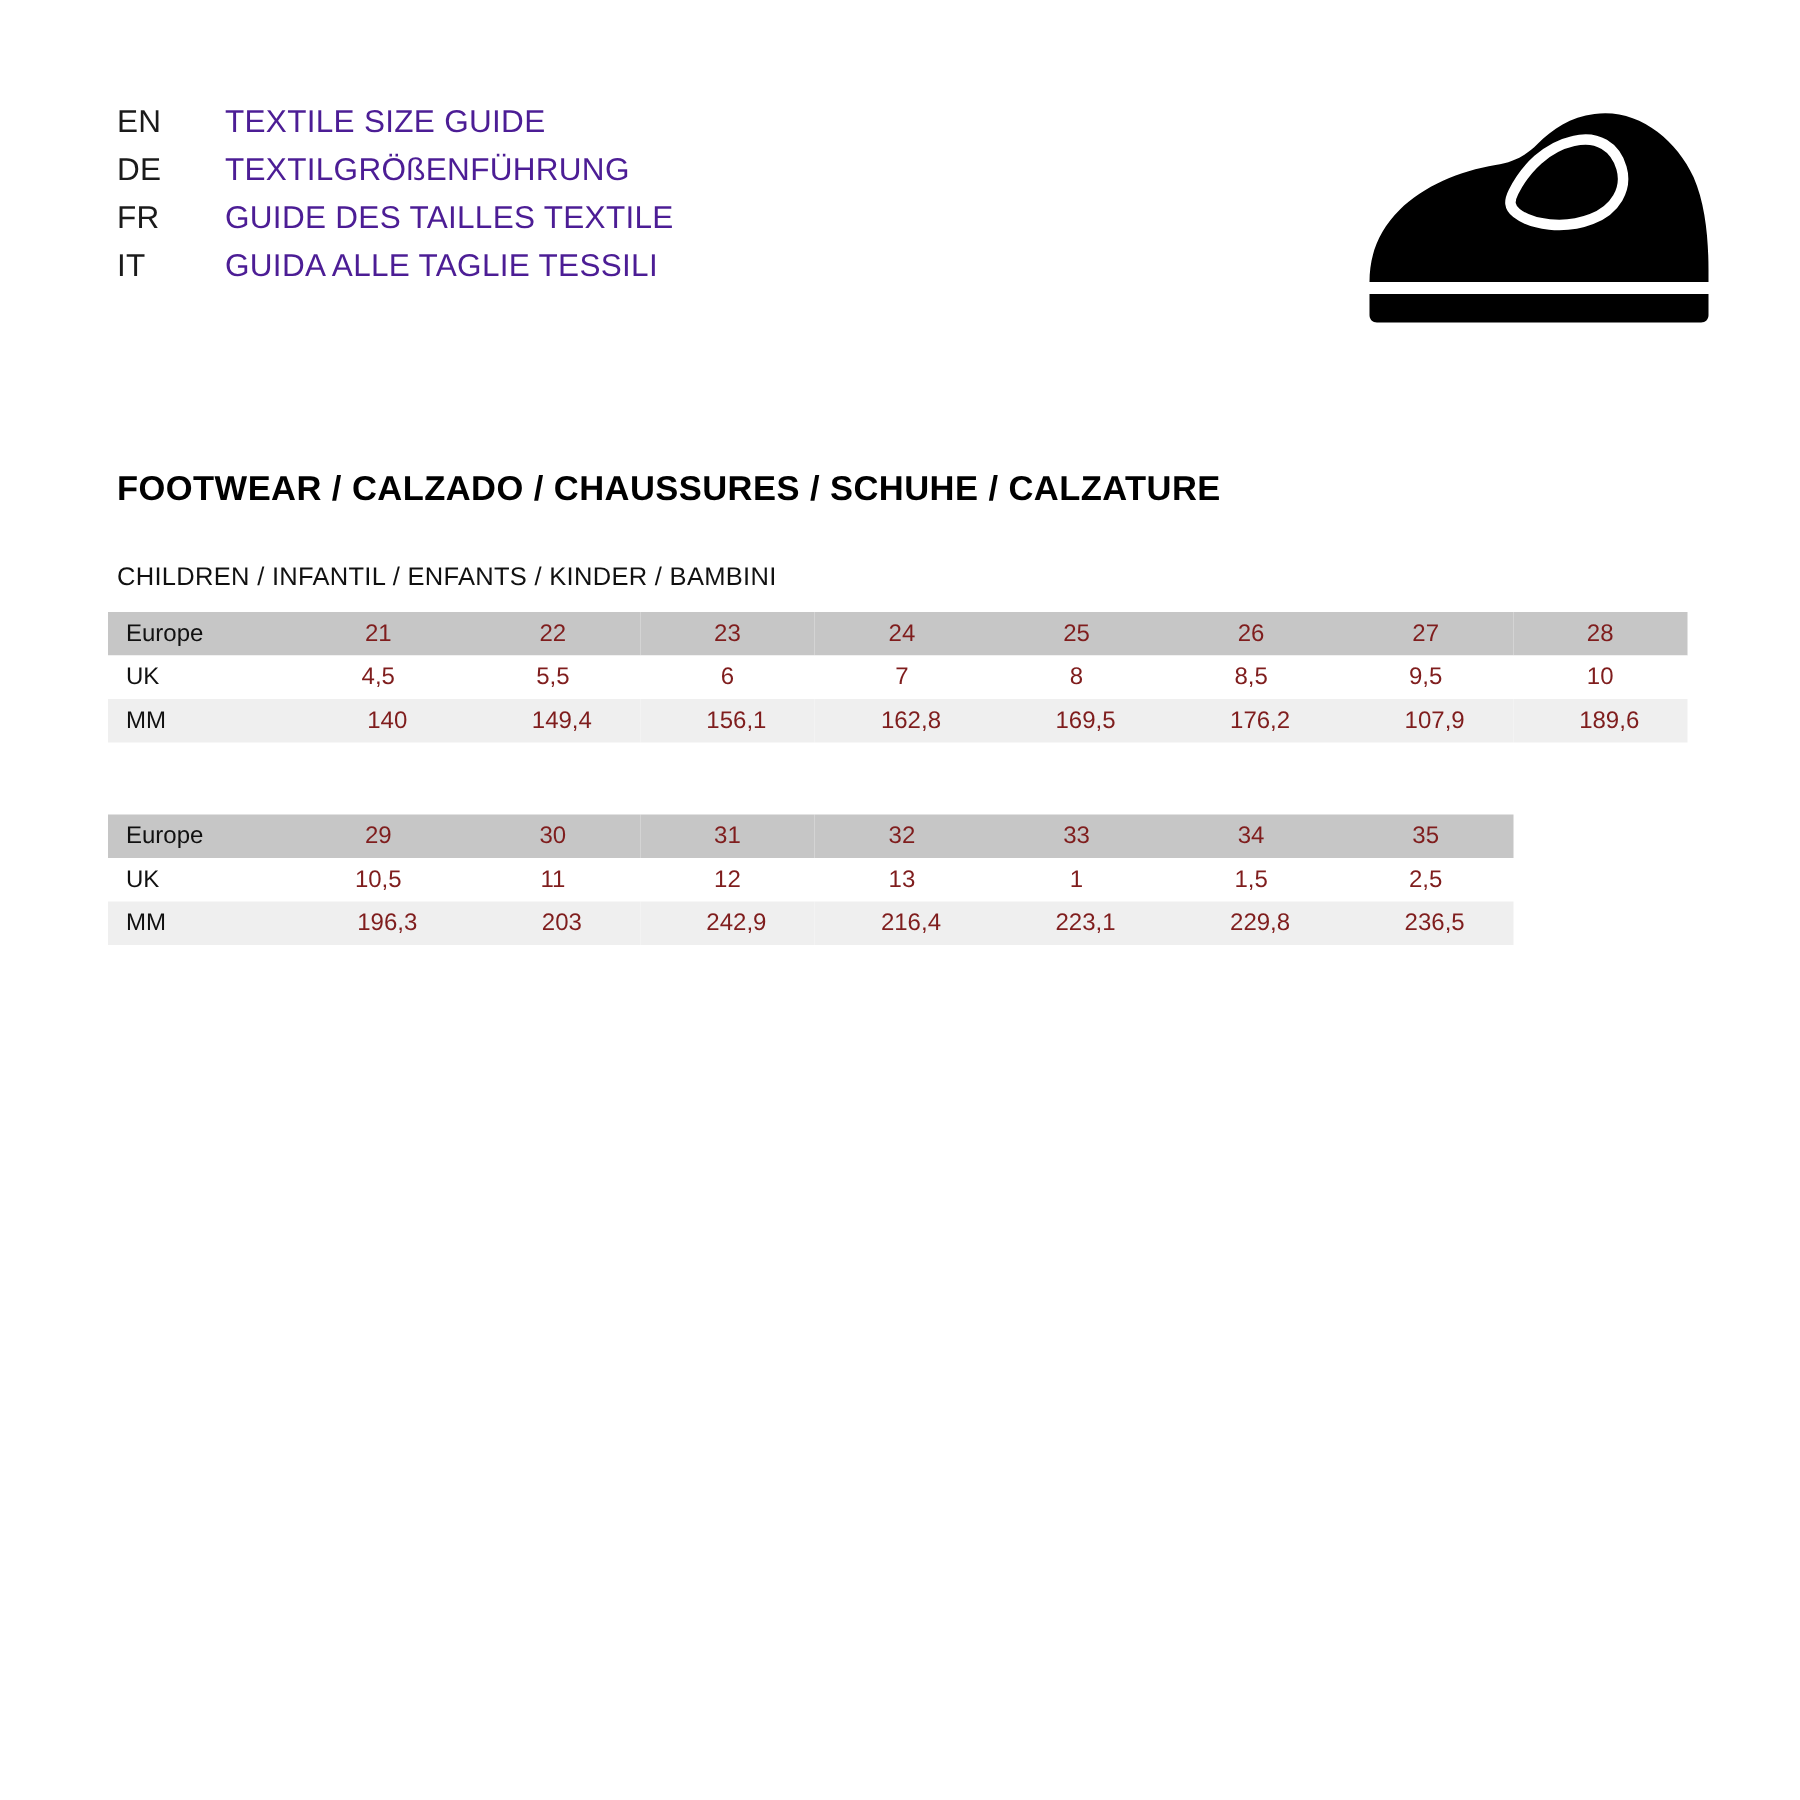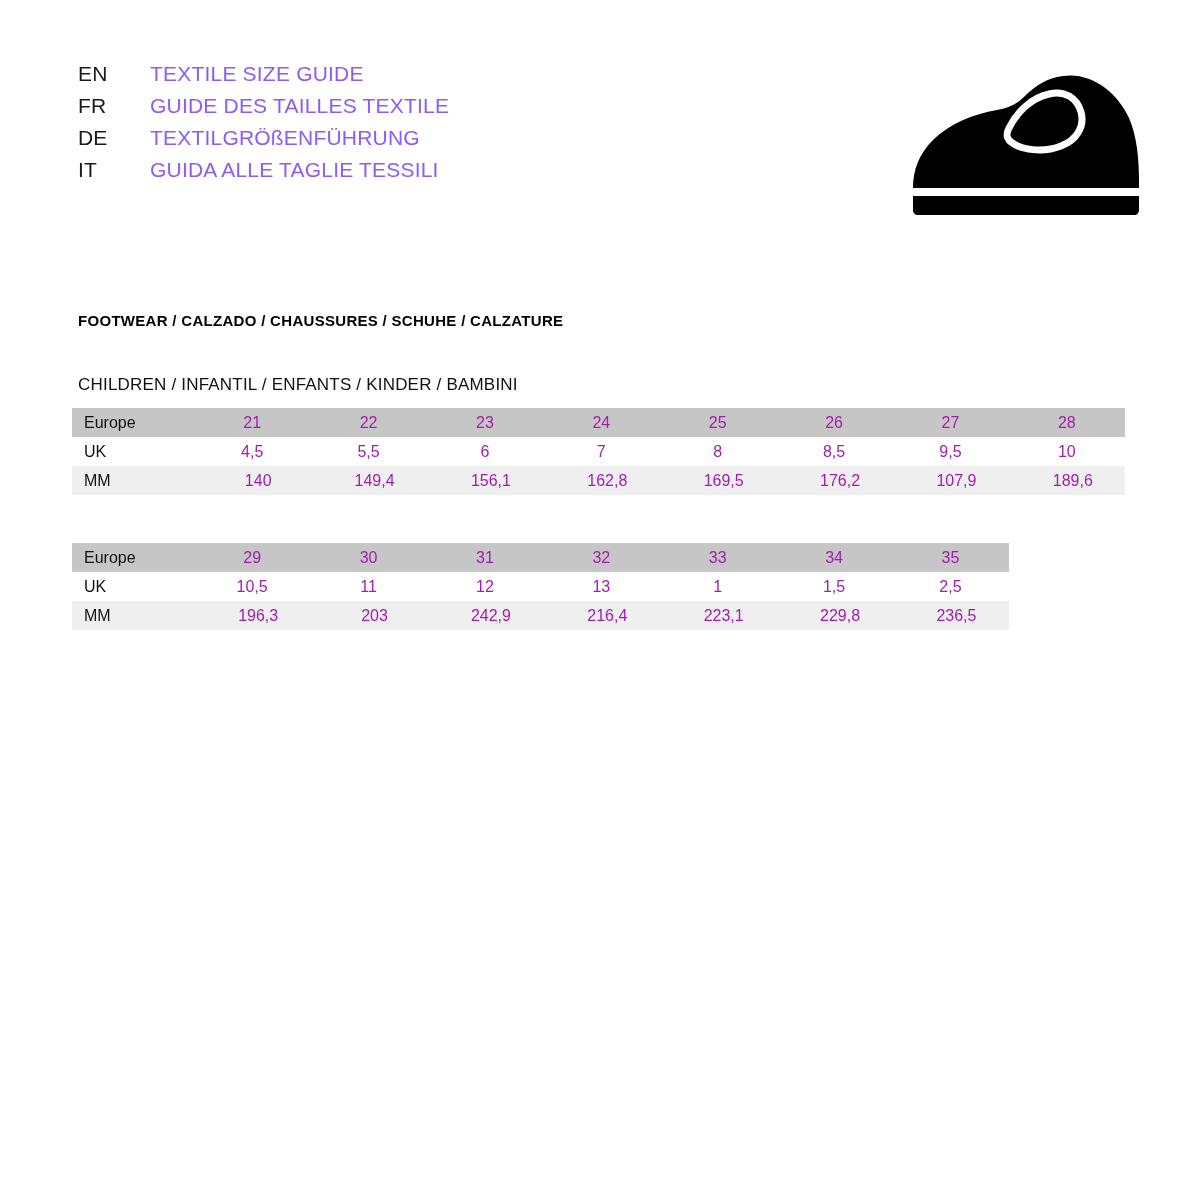--- a/index.html
+++ b/index.html
@@ -28,53 +28,53 @@
     position: absolute;
     left: 78px;
     top: 62px;
     width: 1050px;
   }
   .lang-list {
     display: block;
   }
   .lang-row {
     display: flex;
-    align-items: flex-start;
+    align-items: flex-end;
     height: 32px;
   }
   .lang-code {
     width: 72px;
     font-size: 21px;
     font-weight: 400;
     letter-spacing: 0.2px;
     color: #1a1a1a;
   }
   .lang-text {
     font-size: 21px;
     font-weight: 400;
     letter-spacing: 0.2px;
-    color: #8b5cf6;
+    color: #4c1d95;
     white-space: nowrap;
   }
 
   
   .shoe-icon {
     position: absolute;
     left: 905px;
     top: 70px;
     width: 240px;
     height: 150px;
   }
 
   
   .section-title {
     position: absolute;
     left: 78px;
     top: 312px;
-    font-size: 15px;
+    font-size: 23px;
     font-weight: bold;
     letter-spacing: 0.3px;
     color: #000;
     white-space: nowrap;
   }
 
   .sub-title {
     position: absolute;
     left: 78px;
     top: 375px;
@@ -95,21 +95,21 @@
     table-layout: fixed;
   }
   .table-1 { top: 408px; }
   .table-2 { top: 543px; }
 
   .size-table td {
     height: 29px;
     font-size: 16px;
     text-align: center;
     vertical-align: middle;
-    color: #a21caf;
+    color: #7f1d1d;
     padding: 0;
   }
   .size-table td.rowhead {
     text-align: left;
     padding-left: 12px;
     color: #111;
   }
   .size-table tr.r-head td {
     background: #c6c6c6;
   }
@@ -130,26 +130,26 @@
 
 <div class="page">
 
   <div class="header">
     <div class="lang-list">
       <div class="lang-row">
         <span class="lang-code">EN</span>
         <span class="lang-text">TEXTILE SIZE GUIDE</span>
       </div>
       <div class="lang-row">
+        <span class="lang-code">DE</span>
+        <span class="lang-text">TEXTILGRÖßENFÜHRUNG</span>
+      </div>
+      <div class="lang-row">
         <span class="lang-code">FR</span>
         <span class="lang-text">GUIDE DES TAILLES TEXTILE</span>
-      </div>
-      <div class="lang-row">
-        <span class="lang-code">DE</span>
-        <span class="lang-text">TEXTILGRÖßENFÜHRUNG</span>
       </div>
       <div class="lang-row">
         <span class="lang-code">IT</span>
         <span class="lang-text">GUIDA ALLE TAGLIE TESSILI</span>
       </div>
     </div>
   </div>
 
   <div class="shoe-icon">
     <svg viewBox="0 0 240 150" width="240" height="150" xmlns="http://www.w3.org/2000/svg">

